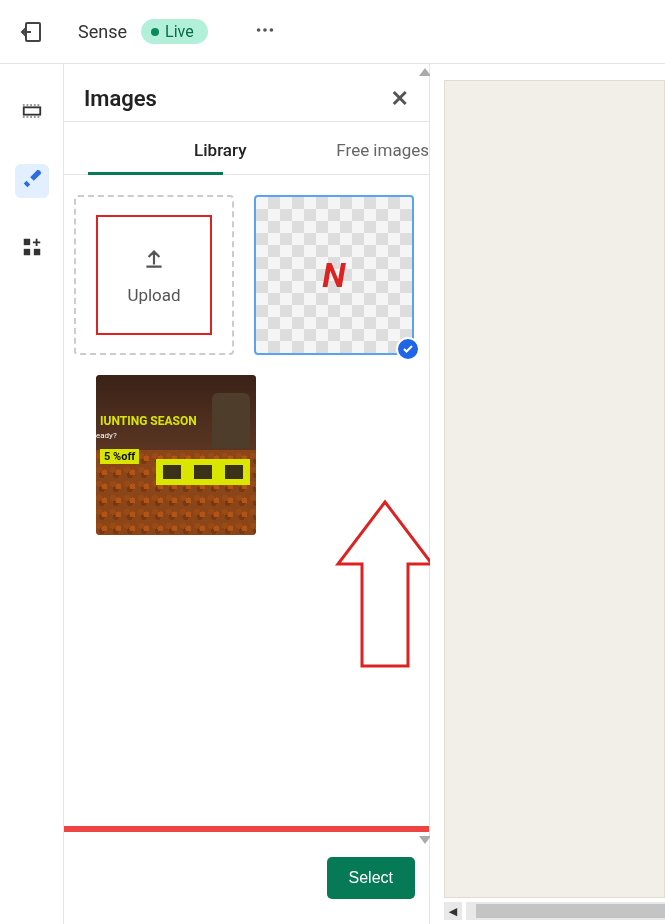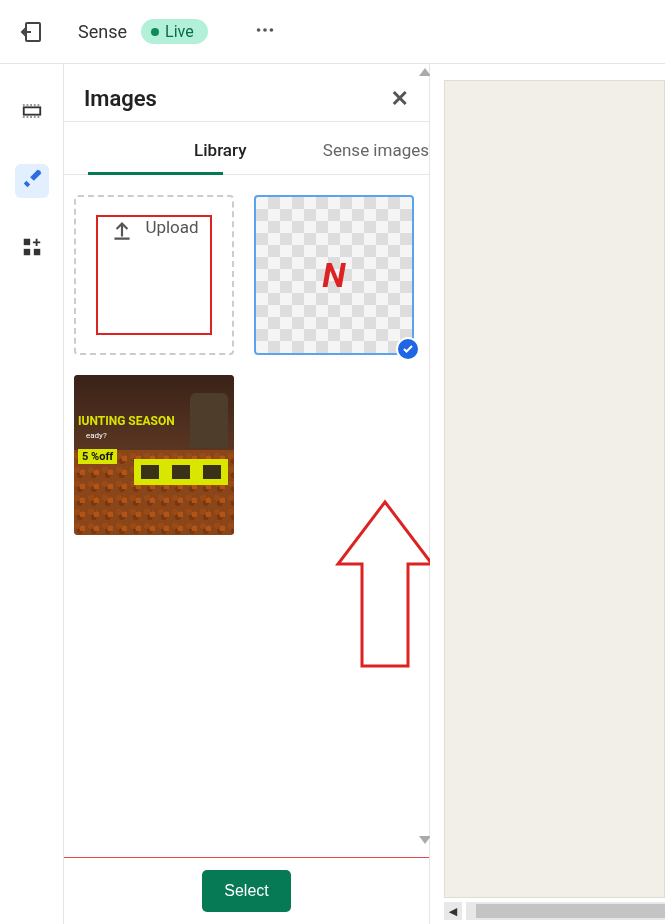--- a/index.html
+++ b/index.html
@@ -171,21 +171,22 @@
       border: 2px dashed #ccc;
       display: flex;
       align-items: center;
       justify-content: center;
     }
     .upload-inner {
       width: 116px;
       height: 120px;
       border: 2px solid #d22;
       display: flex;
-      flex-direction: row;
+      flex-direction: column;
+      align-items: center;
       justify-content: center;
       gap: 10px;
     }
     .upload-label {
       font-size: 17px;
       color: #555;
     }
     .tile.selected {
       border: 2px solid #5aa3ef;
     }
@@ -216,20 +217,21 @@
       background: #1e66e5;
       display: flex;
       align-items: center;
       justify-content: center;
       border: 2px solid #fff;
     }
     .check-badge svg { display: block; }
     .tile.hunting {
       background: #b91c1c;
       overflow: hidden;
+      margin-left: 22px;
     }
     .leaves {
       position: absolute;
       left: 0; right: 0; bottom: 0;
       height: 85px;
       background: radial-gradient(circle at 20% 40%, #9a4a14 3px, transparent 3px),
                   radial-gradient(circle at 60% 60%, #b35417 3px, transparent 3px),
                   radial-gradient(circle at 40% 80%, #7a3810 3px, transparent 3px),
                   #8a4618;
       background-size: 14px 14px;
@@ -244,21 +246,21 @@
       position: absolute;
       left: 4px;
       top: 40px;
       color: #d9e600;
       font-weight: 700;
       font-size: 12px;
       line-height: 1.1;
     }
     .hunt-sub {
       position: absolute;
-      left: 12px;
+      left: 0;
       top: 56px;
       color: #fff;
       font-size: 8px;
     }
     .hunt-off {
       position: absolute;
       left: 4px;
       top: 74px;
       color: #111;
       background: #d9e600;
@@ -287,24 +289,24 @@
       background: #4d3d2a;
       border-radius: 6px 6px 0 0;
     }
     .arrow-annot {
       position: absolute;
       left: 266px;
       top: 430px;
       pointer-events: none;
     }
     .panel-footer {
-      border-top: 1px solid #ef4444;
-      padding: 12px 14px;
-      display: flex;
-      justify-content: center;
+      border-top: 6px solid #ef4444;
+      padding: 25px 14px;
+      display: flex;
+      justify-content: flex-end;
     }
     .select-btn {
       background: #067a55;
       color: #fff;
       border: none;
       border-radius: 5px;
       padding: 12px 22px;
       font-size: 16px;
       font-weight: 500;
       cursor: pointer;
@@ -408,21 +410,21 @@
     </div>
 
     <div class="panel">
       <div class="scroll-tri top"></div>
       <div class="panel-header">
         <span class="panel-title">Images</span>
         <span class="close-x">✕</span>
       </div>
       <div class="tabs">
         <div class="tab active">Library</div>
-        <div class="tab">Sense images</div>
+        <div class="tab">Free images</div>
       </div>
       <div class="grid">
         <div class="tile upload">
           <div class="upload-inner">
             <span>
               <svg width="26" height="26" viewBox="0 0 24 24" fill="none" stroke="#555" stroke-width="2">
                 <path d="M12 18V6 M7 11l5-5 5 5 M5 20h14"></path>
               </svg>
             </span>
             <span class="upload-label">Upload</span>

